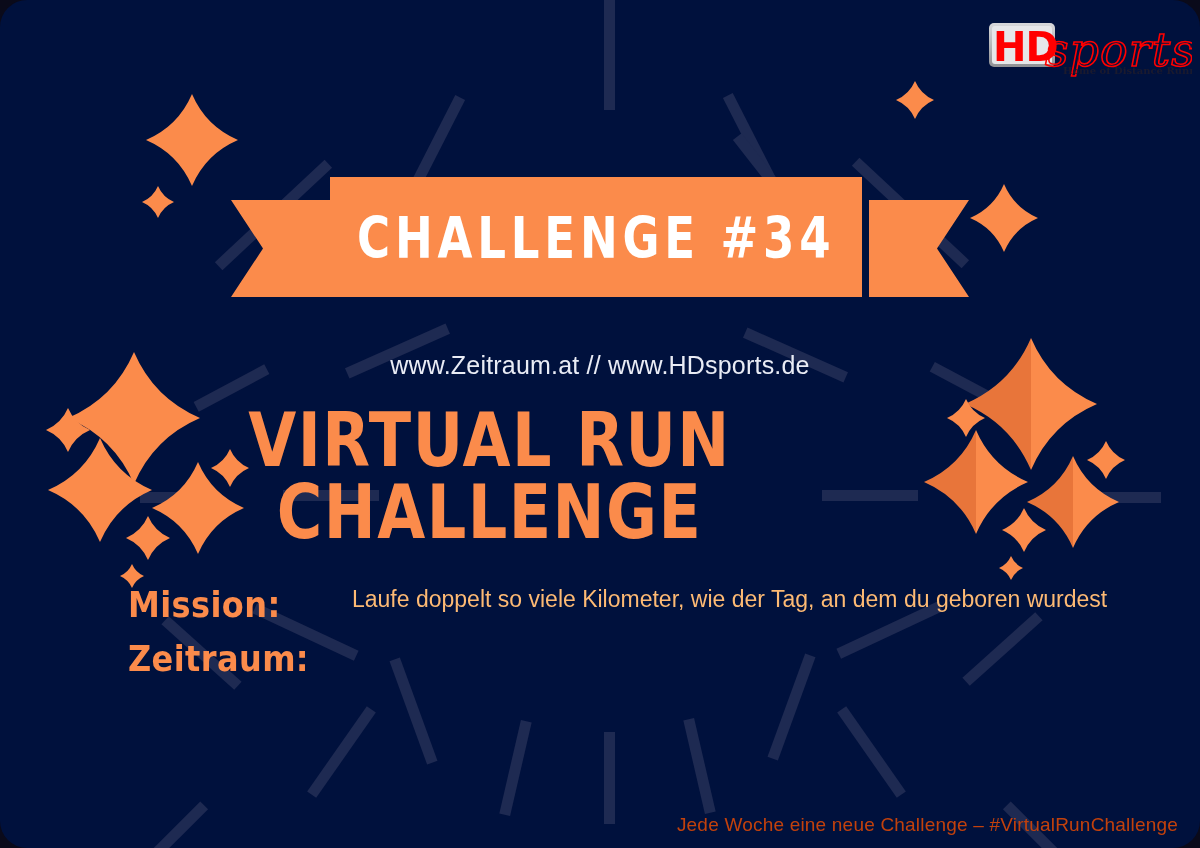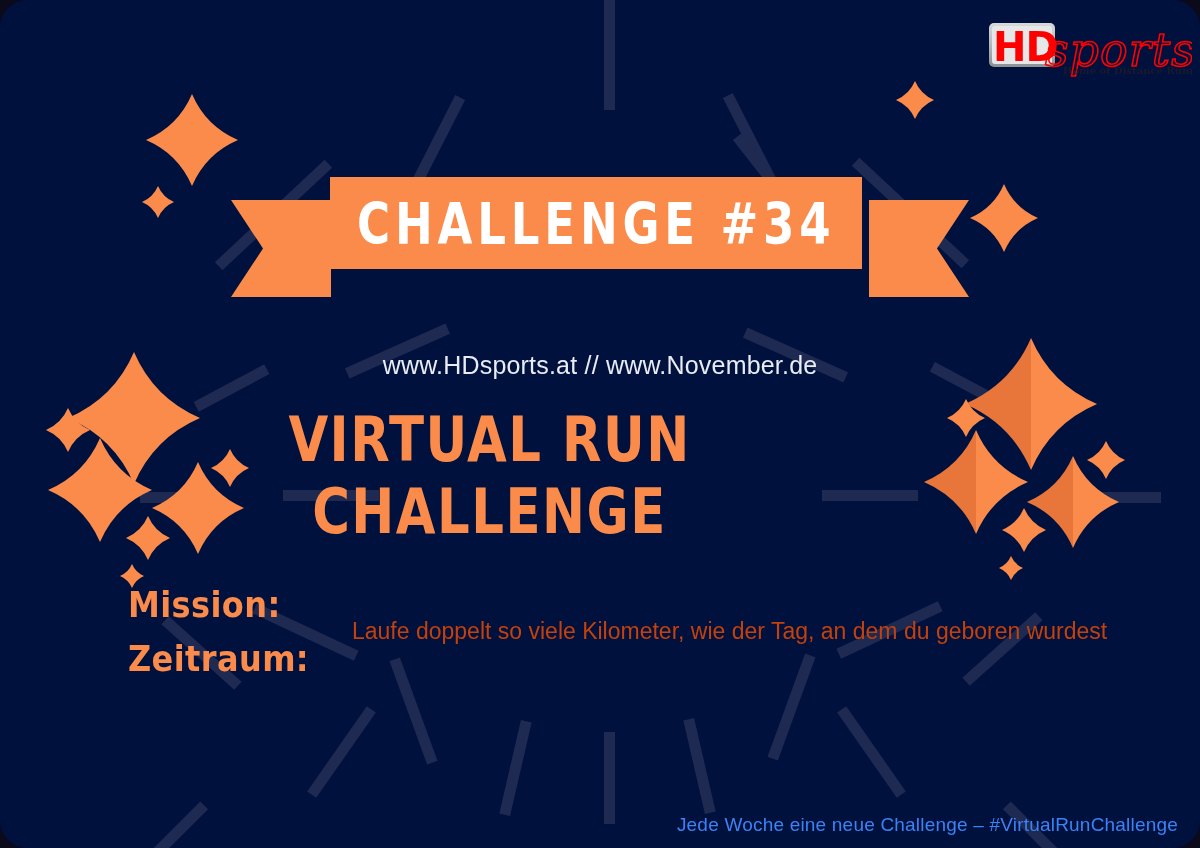--- a/index.html
+++ b/index.html
@@ -64,21 +64,21 @@
   }
   .ribbon-tail.right {
     left: 869px;
     clip-path: polygon(0 0, 100% 0, 68% 50%, 100% 100%, 0 100%);
   }
   .ribbon-main {
     position: absolute;
     left: 330px;
     top: 0;
     width: 532px;
-    height: 92px;
+    height: 120px;
     background: #fb8b4b;
     display: flex;
     align-items: center;
     justify-content: center;
   }
   .ribbon-label {
     color: #ffffff;
     font-size: 47px;
     font-weight: 700;
     letter-spacing: 5px;
@@ -102,21 +102,21 @@
   }
 
   
   .headline {
     position: absolute;
     left: 0;
     top: 404px;
     width: 979px;
     text-align: center;
     color: #fb8b4b;
-    font-size: 53px;
+    font-size: 64px;
     font-weight: 700;
     line-height: 72px;
     letter-spacing: 1.5px;
     font-family: "DejaVu Sans", sans-serif;
   }
   .headline .line {
     display: block;
     transform: scaleY(1.18) scaleX(0.97);
   }
 
@@ -142,37 +142,36 @@
     letter-spacing: 0.4px;
     font-family: "DejaVu Sans", sans-serif;
     transform: scaleY(1.12);
     transform-origin: left top;
   }
   .info-value {
     position: absolute;
     left: 352px;
     top: 3px;
     width: 848px;
-    color: #c2410c;
+    color: #fdba74;
     font-size: 23px;
     font-weight: 400;
     font-family: "Liberation Sans", sans-serif;
-    margin-top: 32px;
   }
   .info-value.center {
     text-align: center;
     width: 790px;
   }
 
   
   .footer {
     position: absolute;
     right: 22px;
     bottom: 12px;
-    color: #3b82f6;
+    color: #c2410c;
     font-size: 19px;
     font-weight: 300;
     letter-spacing: 0.2px;
     font-family: "Liberation Sans", sans-serif;
   }
 </style>
 </head>
 <body>
 
 <div id="poster">
@@ -254,21 +253,21 @@
   </svg>
 
   <div class="ribbon">
     <div class="ribbon-tail left"></div>
     <div class="ribbon-tail right"></div>
     <div class="ribbon-main">
       <span class="ribbon-label">CHALLENGE #34</span>
     </div>
   </div>
 
-  <div class="websites">www.HDsports.at // www.November.de</div>
+  <div class="websites">www.Zeitraum.at // www.HDsports.de</div>
 
   <div class="headline">
     <span class="line">VIRTUAL RUN</span>
     <span class="line">CHALLENGE</span>
   </div>
 
   <div class="info">
     <div class="info-row">
       <span class="info-label">Mission:</span>
       <span class="info-value">Laufe doppelt so viele Kilometer, wie der Tag, an dem du geboren wurdest</span>

